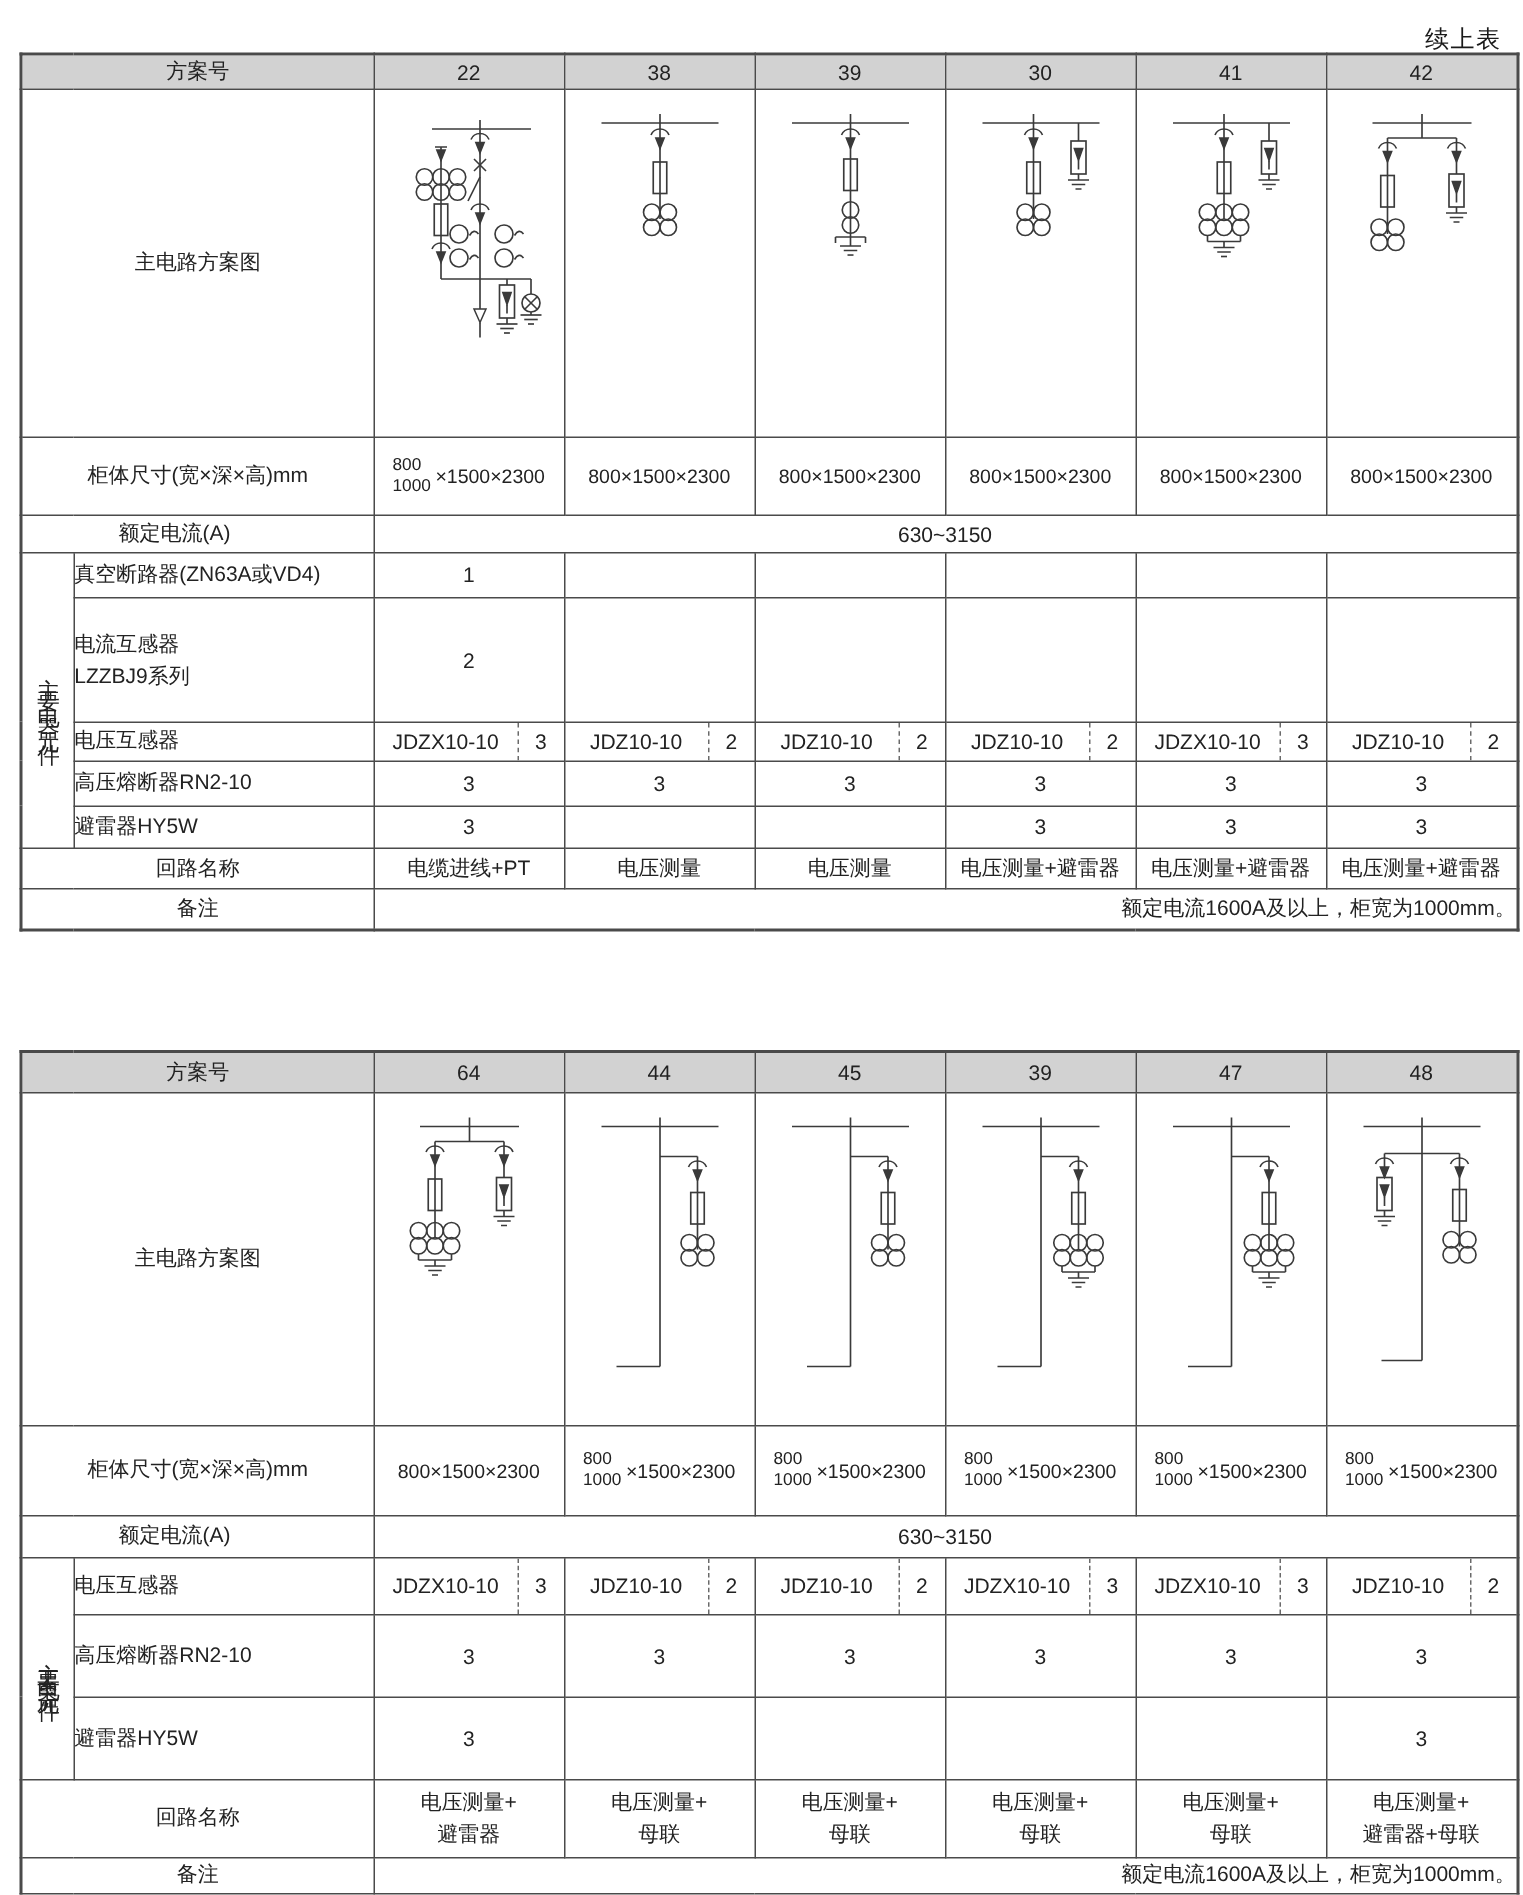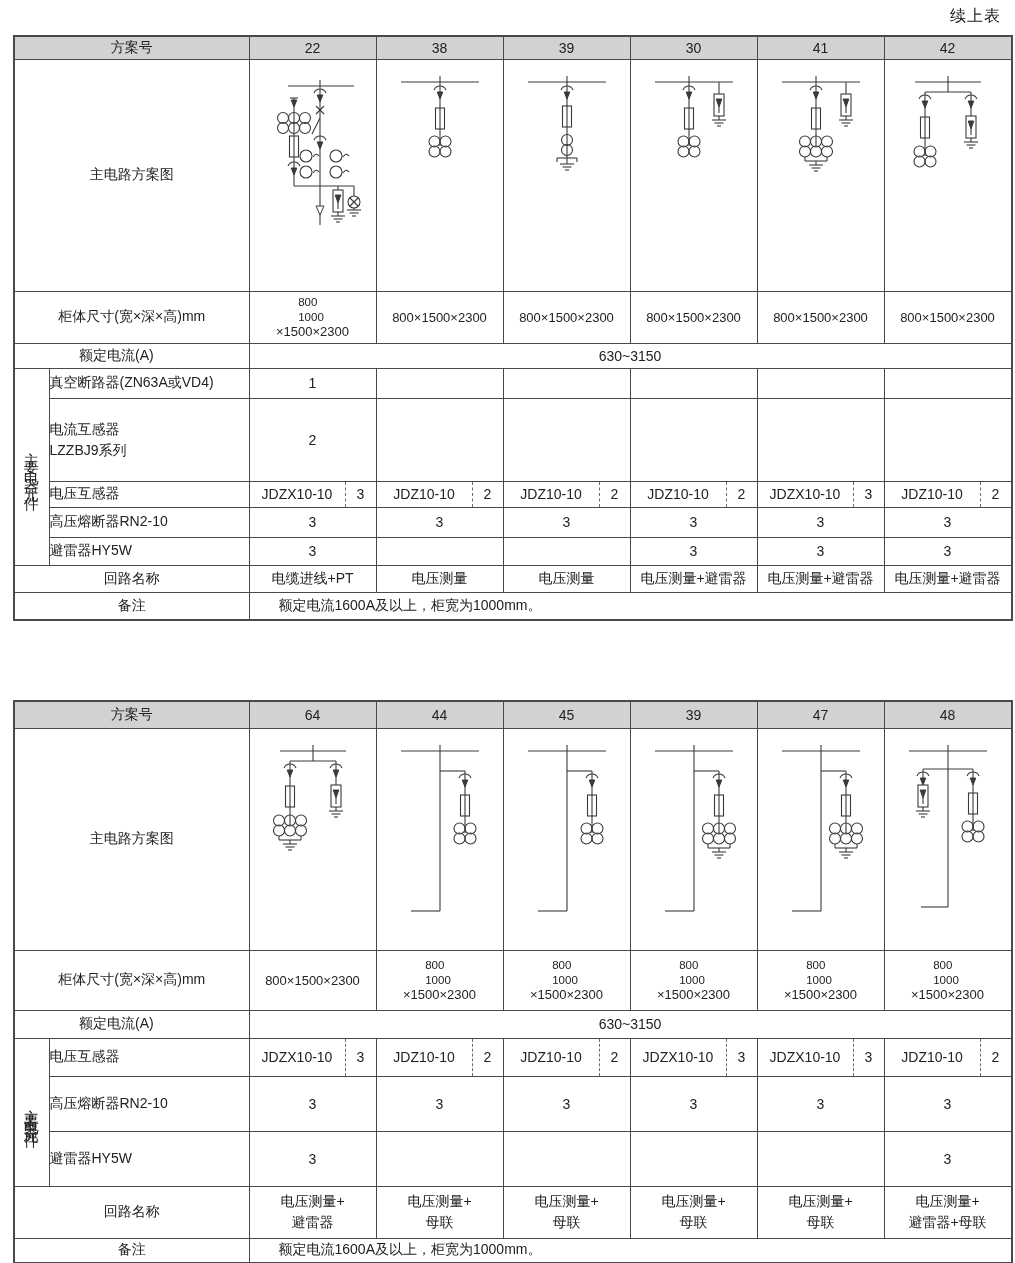--- a/index.html
+++ b/index.html
@@ -1,43 +1,43 @@
 <!DOCTYPE html>
 <html><head>
 <meta charset="utf-8">
 <style>
   html,body{margin:0;padding:0;background:#fff;}
   .page{position:relative;width:1015px;height:1263px;background:#fff;
         font-family:"Liberation Sans","DejaVu Sans",sans-serif;color:#222;}
-  .note{position:absolute;top:6px;right:14px;font-size:16px;color:#1a1a1a;letter-spacing:1px;}
+  .note{position:absolute;top:16px;right:14px;font-size:16px;color:#1a1a1a;letter-spacing:1px;}
   table.sch{border-collapse:collapse;table-layout:fixed;position:absolute;left:13px;
             border:2px solid #4a4a4a;background:#fff;}
   #t1{top:35px;}
   #t2{top:700px;}
   td{border:1px solid #4a4a4a;font-size:14px;text-align:center;vertical-align:middle;
      padding:0;overflow:hidden;}
   td.hdr{background:#d2d2d2;}
   td.lbl{}
   td.lbl-left{text-align:left;padding-left:0;}
   td.lbl-indent{text-align:left;padding-left:64px;}
   td.diagcell{vertical-align:top;}
   .diag{width:100%;height:100%;display:flex;justify-content:center;align-items:flex-start;}
   .gcell{padding:0;}
   .vtext{writing-mode:vertical-lr;text-orientation:upright;margin:0 auto;font-size:15px;
          letter-spacing:9px;line-height:1;}
   .vtext.tight{letter-spacing:5px;}
   .vtw{display:flex;height:100%;align-items:center;}
   .vt-t{flex:1;text-align:center;}
   .vt-q{width:30px;align-self:stretch;display:flex;align-items:center;justify-content:center;
         border-left:1px dashed #6a6a6a;}
-  .sizew{display:flex;align-items:center;justify-content:center;height:100%;font-size:13px;flex-direction:column;}
+  .sizew{display:flex;align-items:center;justify-content:center;height:100%;font-size:13px;}
   .stack{display:inline-flex;flex-direction:column;font-size:11.5px;line-height:1.25;
          text-align:left;margin-right:3px;}
   .two-line{line-height:1.5;}
-  td.remark{text-align:left;padding-left:29px;}
+  td.remark{text-align:right;padding-left:14px;}
 </style>
 </head>
 <body>
 
 <div class="page">
   <div class="note">续上表</div>
 
   <table class="sch" id="t1">
     <colgroup>
         <col style="width:35px">

